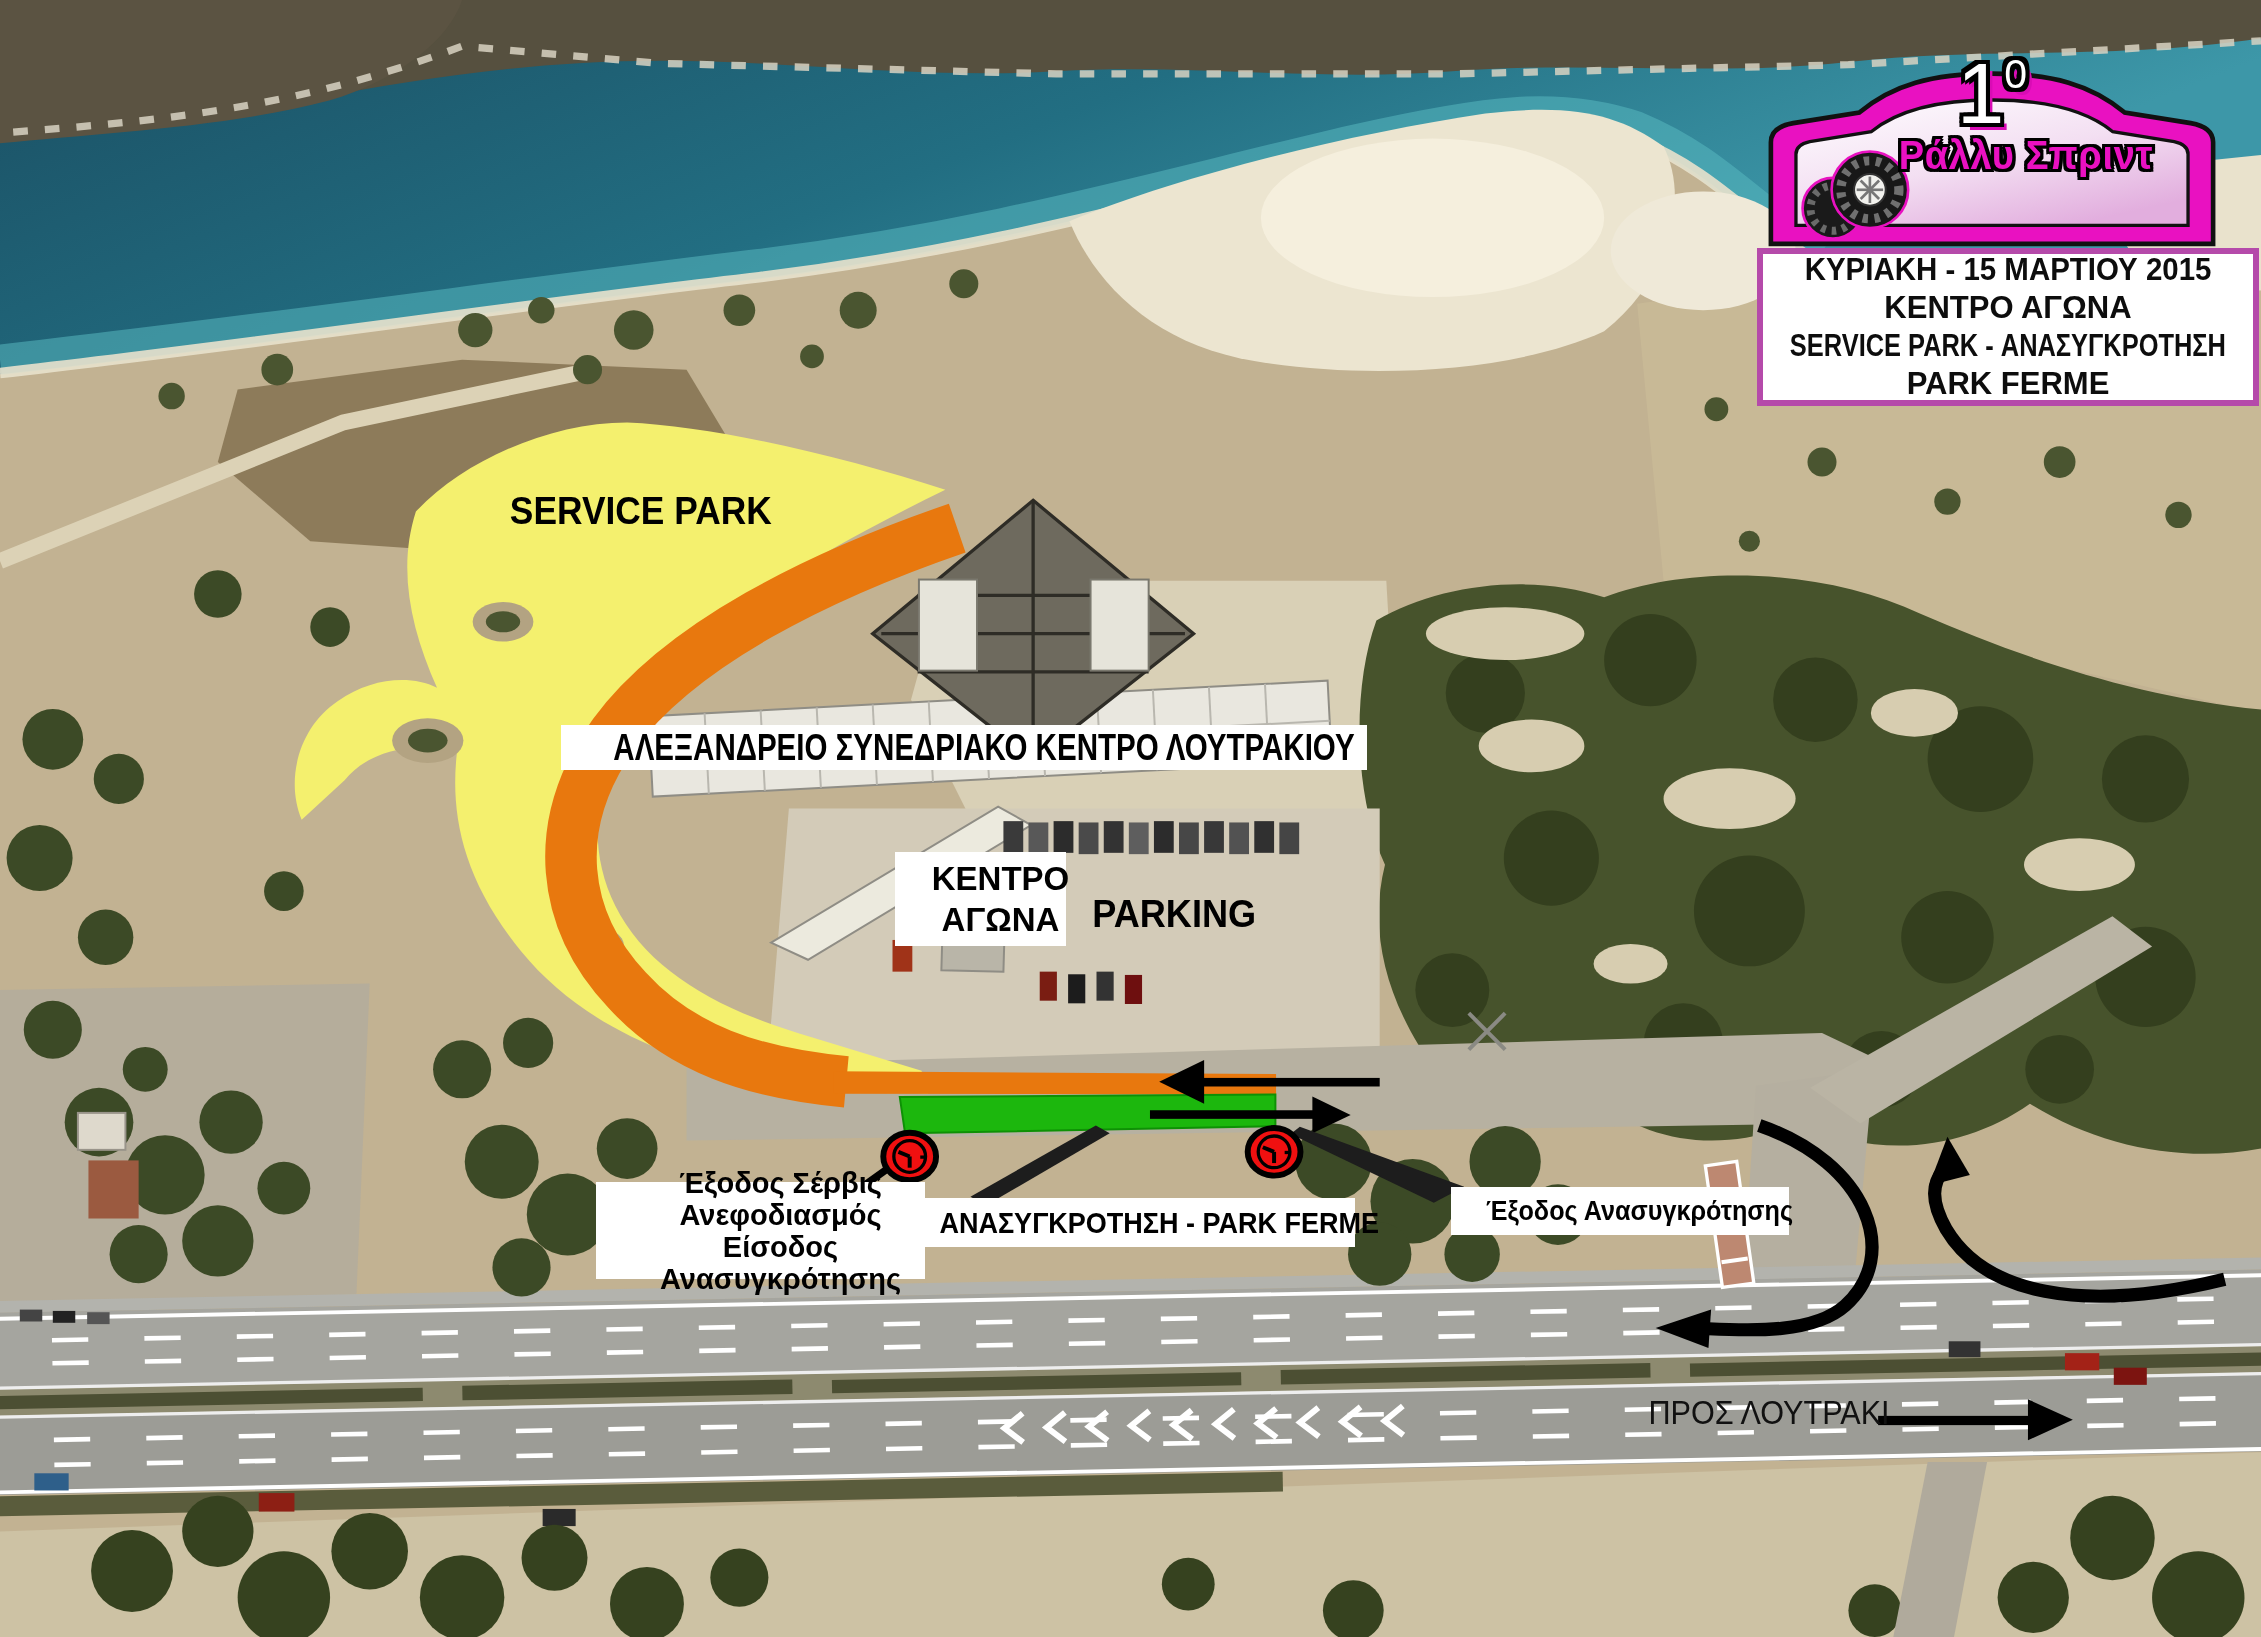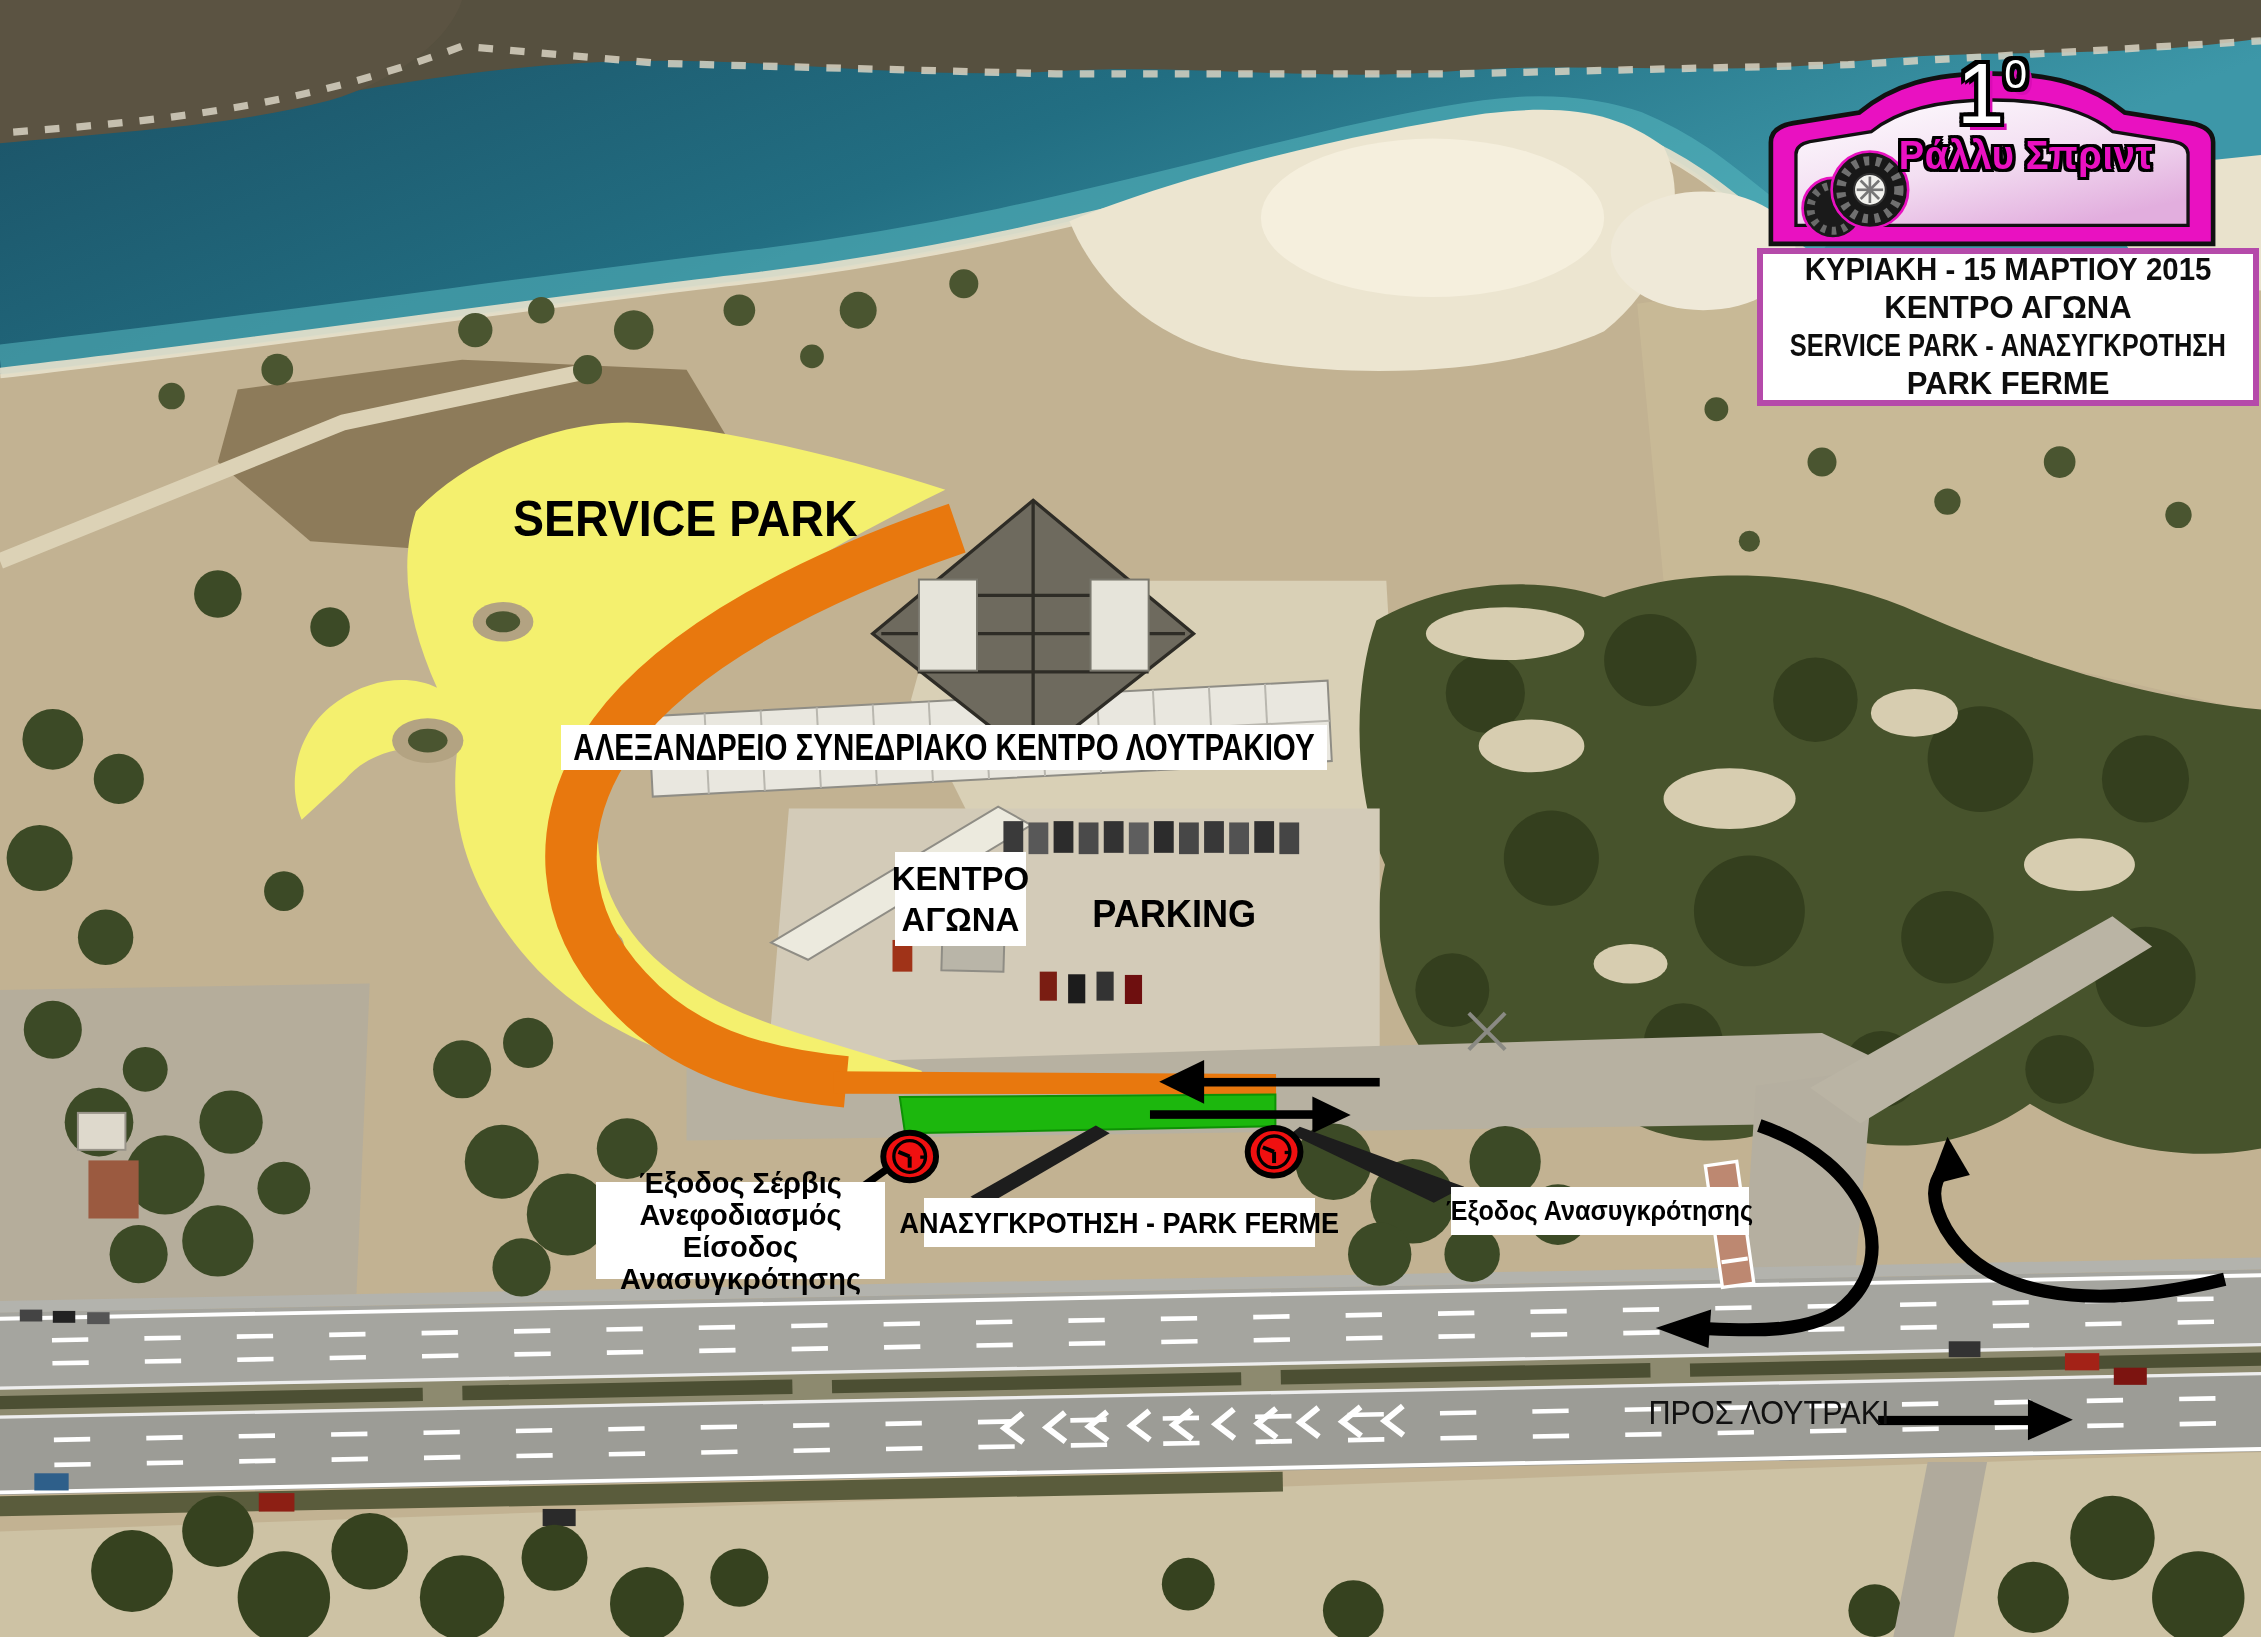--- a/index.html
+++ b/index.html
@@ -4,21 +4,21 @@
 <style>
   html,body{margin:0;padding:0;background:#888;}
   .stage{position:relative;width:2261px;height:1637px;overflow:hidden;
          font-family:"Liberation Sans",sans-serif;background:#c2b292;}
   .bg{position:absolute;left:0;top:0;width:100%;height:100%;display:block;}
 
   .lbl{position:absolute;color:#000;white-space:nowrap;}
   .cx{display:inline-block;transform-origin:center;}
   .white-box{position:absolute;background:#fff;color:#000;font-weight:bold;
              display:flex;flex-direction:column;align-items:center;justify-content:center;
-             text-align:center;}
+             text-align:center;padding-left:40px;}
   .plain{font-weight:bold;}
   .roadtxt{font-weight:normal;color:#111;}
 
   
   .plate{position:absolute;left:1759px;top:55px;width:466px;height:193px;}
   .plate svg{position:absolute;left:0;top:0;}
   .plate-rank{position:absolute;left:0;right:0;top:-4px;text-align:center;
       font-size:85px;font-weight:normal;color:#fff;line-height:1;
       text-shadow:-4px -4px 0 #000,4px -4px 0 #000,-4px 4px 0 #000,4px 4px 0 #000,
                   -4px 0 0 #000,4px 0 0 #000,0 -4px 0 #000,0 4px 0 #000,6.6px 6.6px 0 #d90cb5;}
@@ -325,21 +325,21 @@
   <polygon points="2922,1796 2984,1780 2950,1722" fill="#000"></polygon>
 
   <line x1="1302" y1="1801" x2="1372" y2="1751" stroke="#000" stroke-width="11"></line>
   <polygon points="1660,1705 1681,1717 1494,1826 1470,1813" fill="#1d1d1d"></polygon>
   <polygon points="1955,1718 1969,1707 2218,1798 2172,1822" fill="#1d1d1d"></polygon>
 
   <use href="#clockTC" x="1378" y="1752"></use>
   <use href="#clockTC" x="1930" y="1745"></use>
 </svg>
 
-<div class="lbl plain" style="left:500px;top:490px;font-size:50px;">
+<div class="lbl plain" style="left:500px;top:490px;font-size:38px;">
   <span class="cx" style="transform:scaleX(0.93);">SERVICE PARK</span>
 </div>
 
 <div class="white-box" style="left:561px;top:725px;width:766px;height:45px;font-size:36px;">
   <span class="cx" style="transform:scaleX(0.82);white-space:nowrap;">ΑΛΕΞΑΝΔΡΕΙΟ ΣΥΝΕΔΡΙΑΚΟ ΚΕΝΤΡΟ ΛΟΥΤΡΑΚΙΟΥ</span>
 </div>
 
 <div class="white-box" style="left:895px;top:852px;width:131px;height:94px;font-size:33px;line-height:41px;white-space:normal;">
   <span>ΚΕΝΤΡΟ ΑΓΩΝΑ</span>
 </div>

